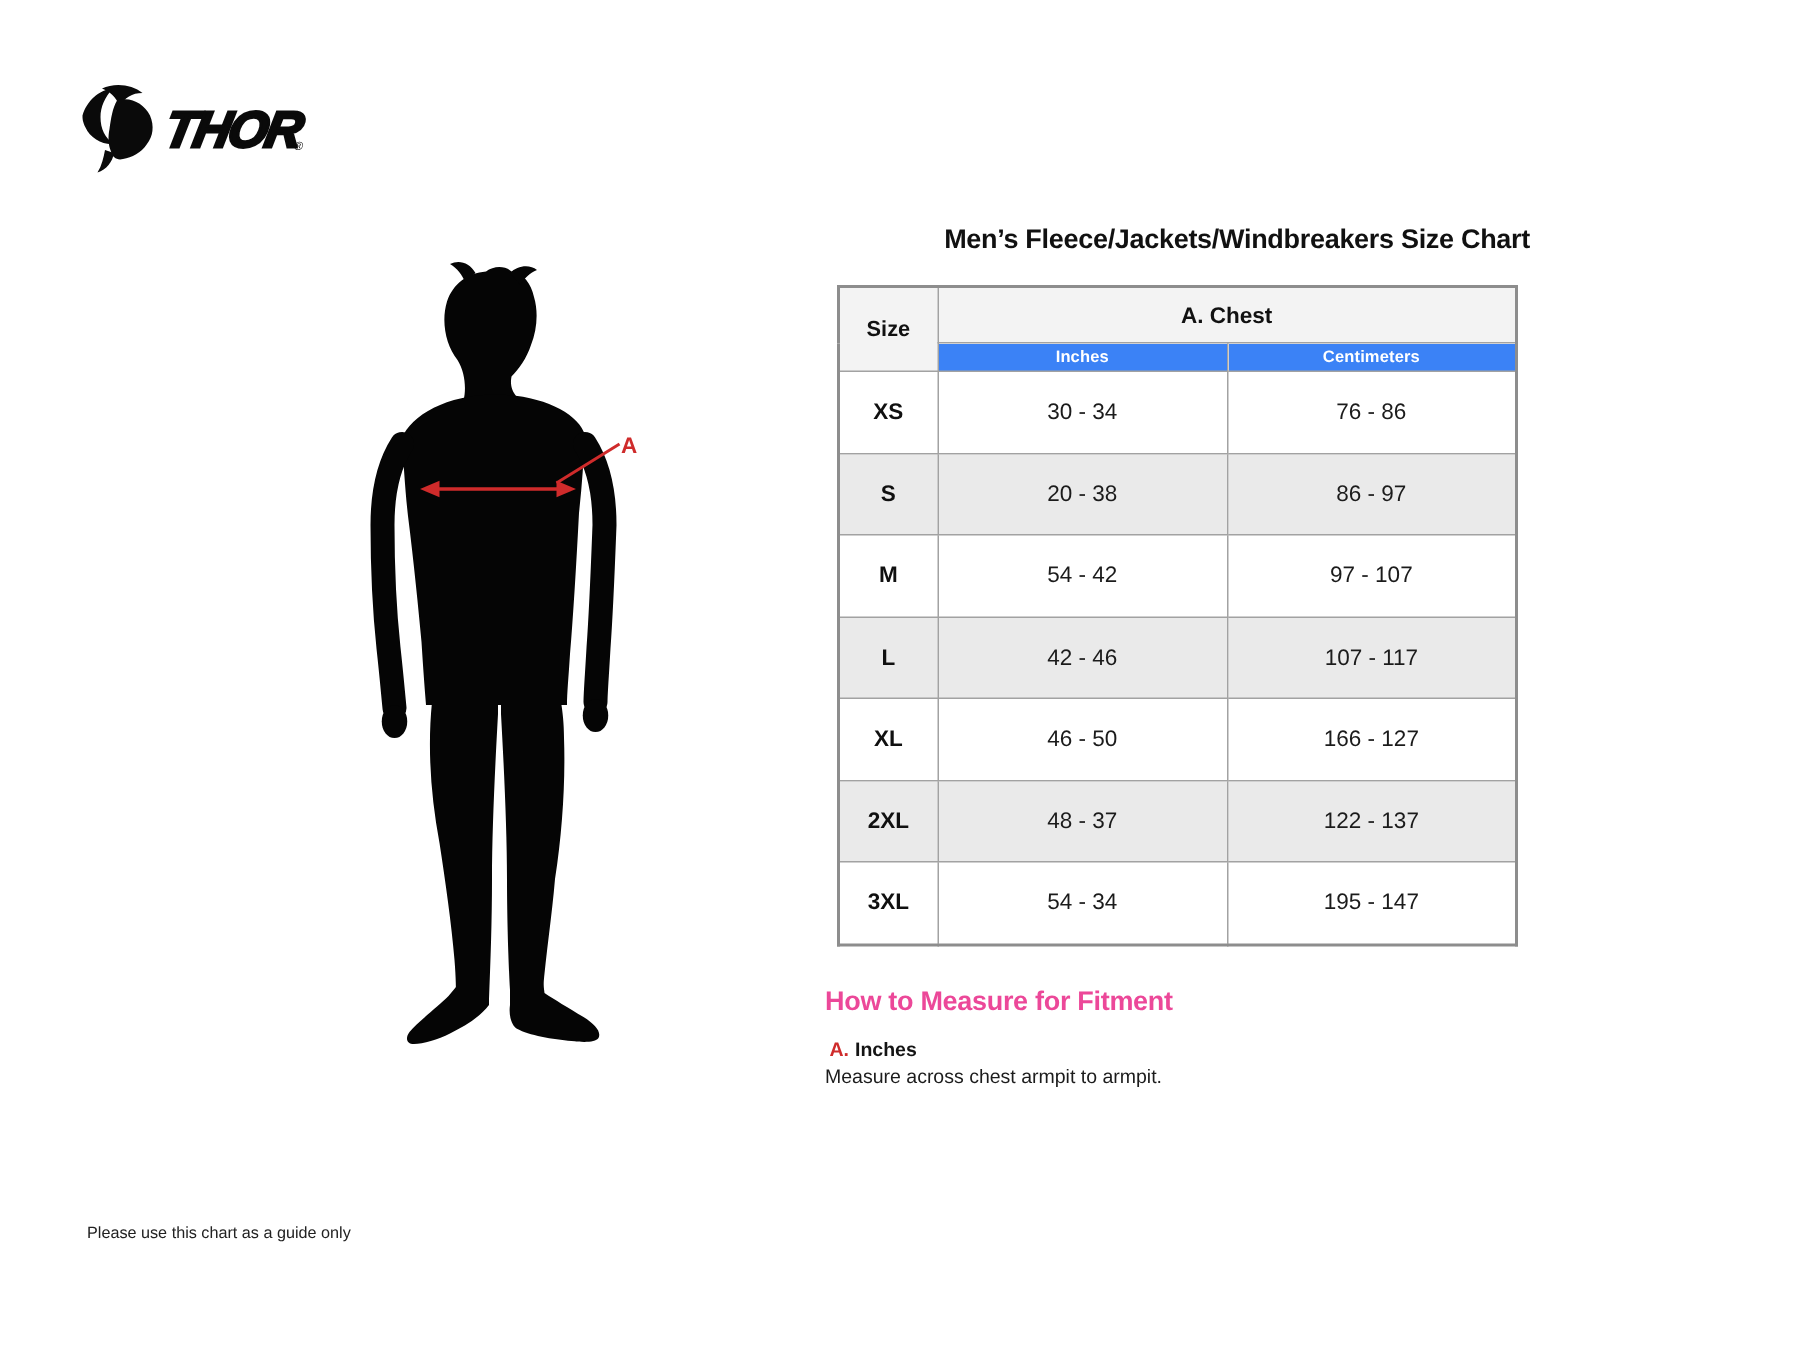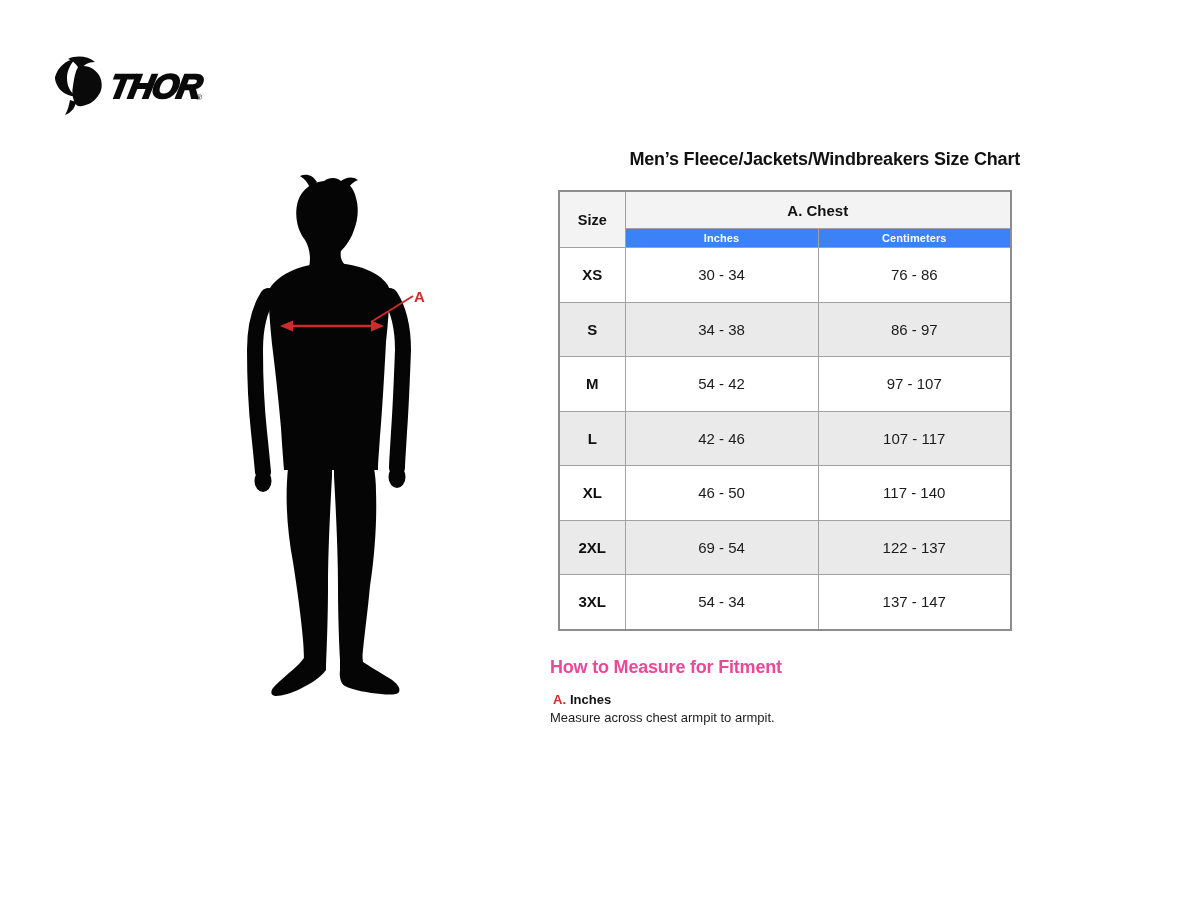--- a/index.html
+++ b/index.html
@@ -156,53 +156,54 @@
       </tr>
     </thead>
     <tbody>
       <tr>
         <td class="c-size">XS</td>
         <td>30 - 34</td>
         <td>76 - 86</td>
       </tr>
       <tr>
         <td class="c-size">S</td>
-        <td>34 - 38</td>
+        <td>20 - 38</td>
         <td>86 - 97</td>
       </tr>
       <tr>
         <td class="c-size">M</td>
         <td>54 - 42</td>
         <td>97 - 107</td>
       </tr>
       <tr>
         <td class="c-size">L</td>
         <td>42 - 46</td>
         <td>107 - 117</td>
       </tr>
       <tr>
         <td class="c-size">XL</td>
         <td>46 - 50</td>
-        <td>117 - 140</td>
+        <td>166 - 127</td>
       </tr>
       <tr>
         <td class="c-size">2XL</td>
-        <td>69 - 54</td>
+        <td>48 - 37</td>
         <td>122 - 137</td>
       </tr>
       <tr>
         <td class="c-size">3XL</td>
         <td>54 - 34</td>
-        <td>137 - 147</td>
+        <td>195 - 147</td>
       </tr>
     </tbody>
   </table>
 </div>
 
 <div id="how-title" class="abs">How to Measure for Fitment</div>
 
 <div id="measure-item" class="abs">
   <span class="letter">A.</span><span>Inches</span>
 </div>
 <div id="measure-desc" class="abs">Measure across chest armpit to armpit.</div>
 
 <div id="footer-note" class="abs">
+  <div>Please use this chart as a guide only</div>
 </div>
 
 </body></html>

